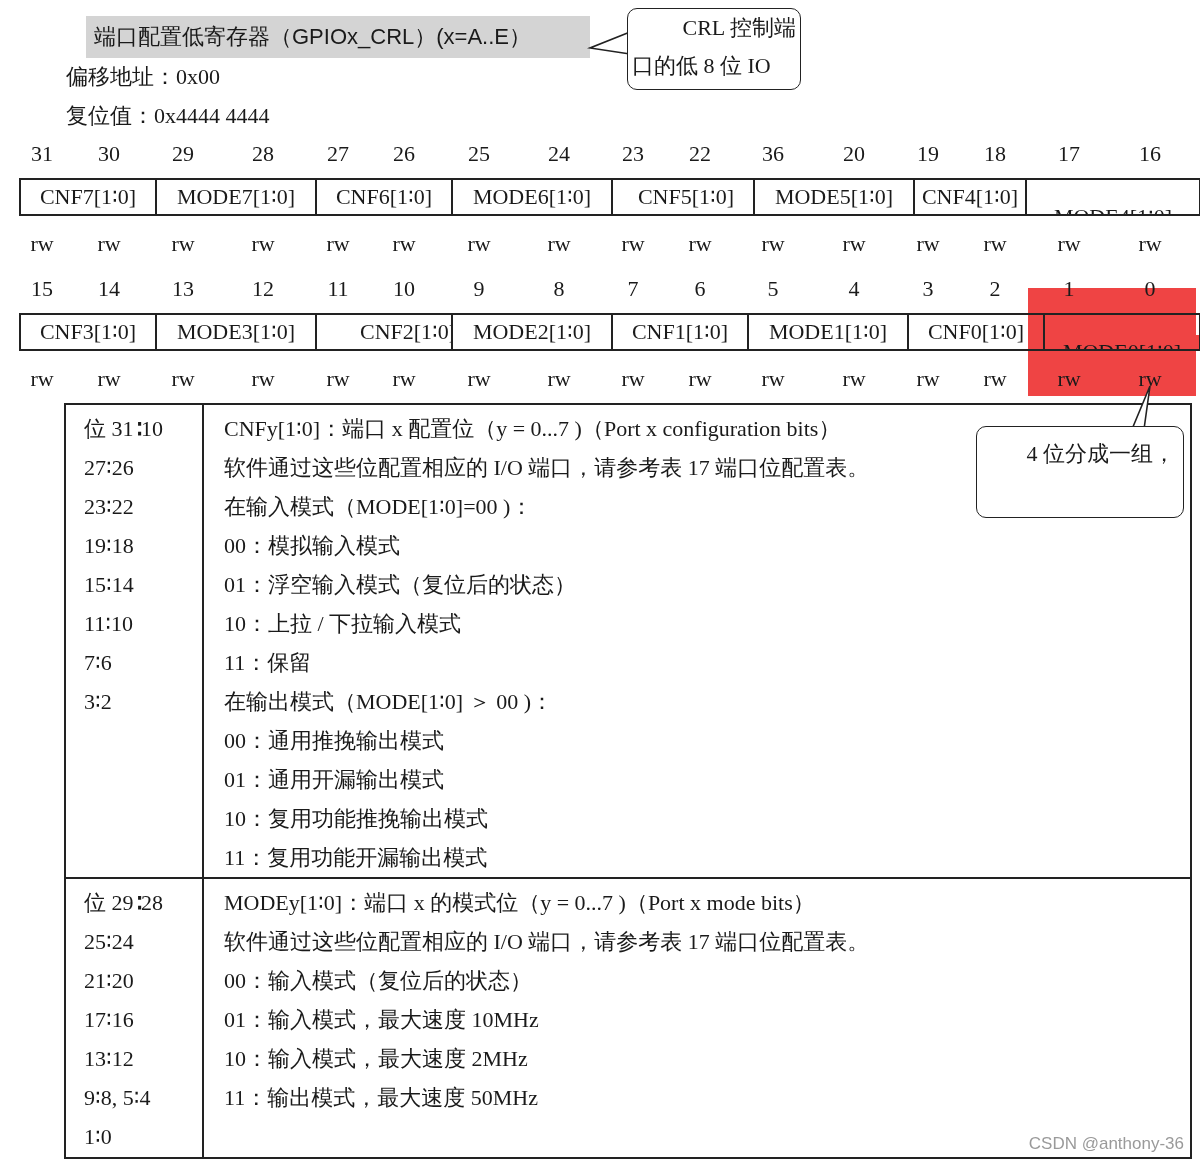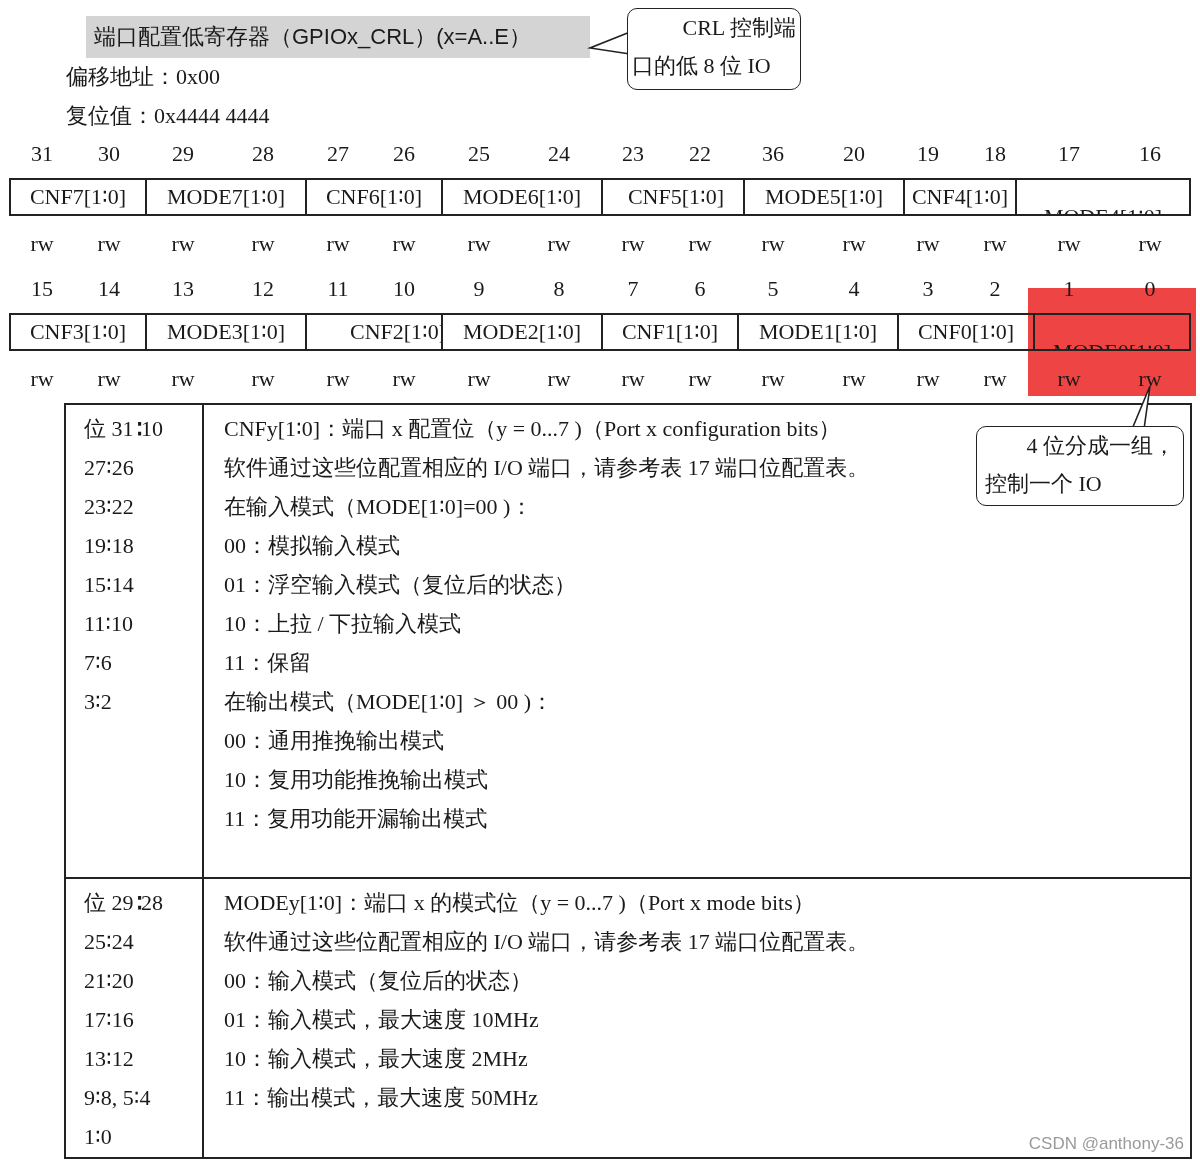--- a/index.html
+++ b/index.html
@@ -6,21 +6,21 @@
   body { width:1200px; height:1168px; position:relative; overflow:hidden;
          font-family:"Liberation Serif","DejaVu Serif",serif; color:#1a1a1a; }
   .abs { position:absolute; }
   .title-box { left:86px; top:16px; width:504px; height:42px; background:#d4d4d4;
                font-family:"Liberation Sans","DejaVu Sans",sans-serif; font-size:22px;
                line-height:42px; padding-left:8px; box-sizing:border-box; white-space:nowrap; }
   .meta { font-size:22px; white-space:nowrap; }
   .callout { border:1.6px solid #222; border-radius:10px; background:#fff; font-size:22px;
              line-height:38px; box-sizing:border-box; white-space:nowrap; }
   .bitnum, .rw { font-size:22px; text-align:center; width:60px; margin-left:-30px; }
-  .field-row { left:9px; width:1182px; height:38px; border:2px solid #222; box-sizing:border-box; display:flex; }
+  .field-row { left:19px; width:1182px; height:38px; border:2px solid #222; box-sizing:border-box; display:flex; }
   .field { border-right:2px solid #222; font-size:22px; line-height:34px; text-align:center;
            white-space:nowrap; box-sizing:border-box; overflow:hidden; }
   .field:last-child { border-right:none;margin-top:20px; }
   .highlight { background:#ef4444; }
   .desc-table { left:64px; top:403px; width:1128px; height:756px; border:2px solid #222; box-sizing:border-box; }
   .bitcol { position:absolute; left:0; width:138px; border-right:2px solid #222; box-sizing:border-box; font-size:22px; }
   .txtcol { position:absolute; left:158px; font-size:22px; white-space:nowrap; }
   .line { height:39px; line-height:39px; }
   .bitcol .line { padding-left:18px; }
   .watermark { right:16px; top:1134px; font-family:"Liberation Sans","DejaVu Sans",sans-serif;
@@ -153,20 +153,21 @@
   <div class="txtcol" style="top:4px;" id="cnf-lines">
       <div class="line">CNFy[1∶0]：端口 x 配置位（y = 0...7 )（Port x configuration bits）</div>
       <div class="line">软件通过这些位配置相应的 I/O 端口，请参考表 17 端口位配置表。</div>
       <div class="line">在输入模式（MODE[1∶0]=00 )：</div>
       <div class="line">00：模拟输入模式</div>
       <div class="line">01：浮空输入模式（复位后的状态）</div>
       <div class="line">10：上拉 / 下拉输入模式</div>
       <div class="line">11：保留</div>
       <div class="line">在输出模式（MODE[1∶0] ＞ 00 )：</div>
       <div class="line">00：通用推挽输出模式</div>
+      <div class="line">01：通用开漏输出模式</div>
       <div class="line">10：复用功能推挽输出模式</div>
       <div class="line">11：复用功能开漏输出模式</div>
     </div>
   <div class="abs" style="left:0;top:472px;width:100%;border-top:2px solid #222;"></div>
   <div class="bitcol" style="top:474px;height:278px;">
     <div style="padding-top:4px;" id="mode-bits">
         <div class="line">位 29∶28</div>
         <div class="line">25∶24</div>
         <div class="line">21∶20</div>
         <div class="line">17∶16</div>
@@ -181,18 +182,17 @@
       <div class="line">00：输入模式（复位后的状态）</div>
       <div class="line">01：输入模式，最大速度 10MHz</div>
       <div class="line">10：输入模式，最大速度 2MHz</div>
       <div class="line">11：输出模式，最大速度 50MHz</div>
     </div>
 </div>
 
 <svg class="abs" style="left:1100px;top:380px;" width="70" height="80">
   <polyline points="20,78 50,6 40,78" fill="#fff" stroke="#222" stroke-width="1.6"></polyline>
 </svg>
-<div class="abs callout" style="left:976px;top:426px;width:208px;height:80px;padding:0 8px;">
+<div class="abs callout" style="left:976px;top:426px;width:208px;height:92px;padding:8px 8px;">
   <div style="text-align:right;">4 位分成一组，</div>
-  <div>控制一个 IO</div>
 </div>
 
 <div class="abs watermark">CSDN @anthony-36</div>
 
 </body></html>

